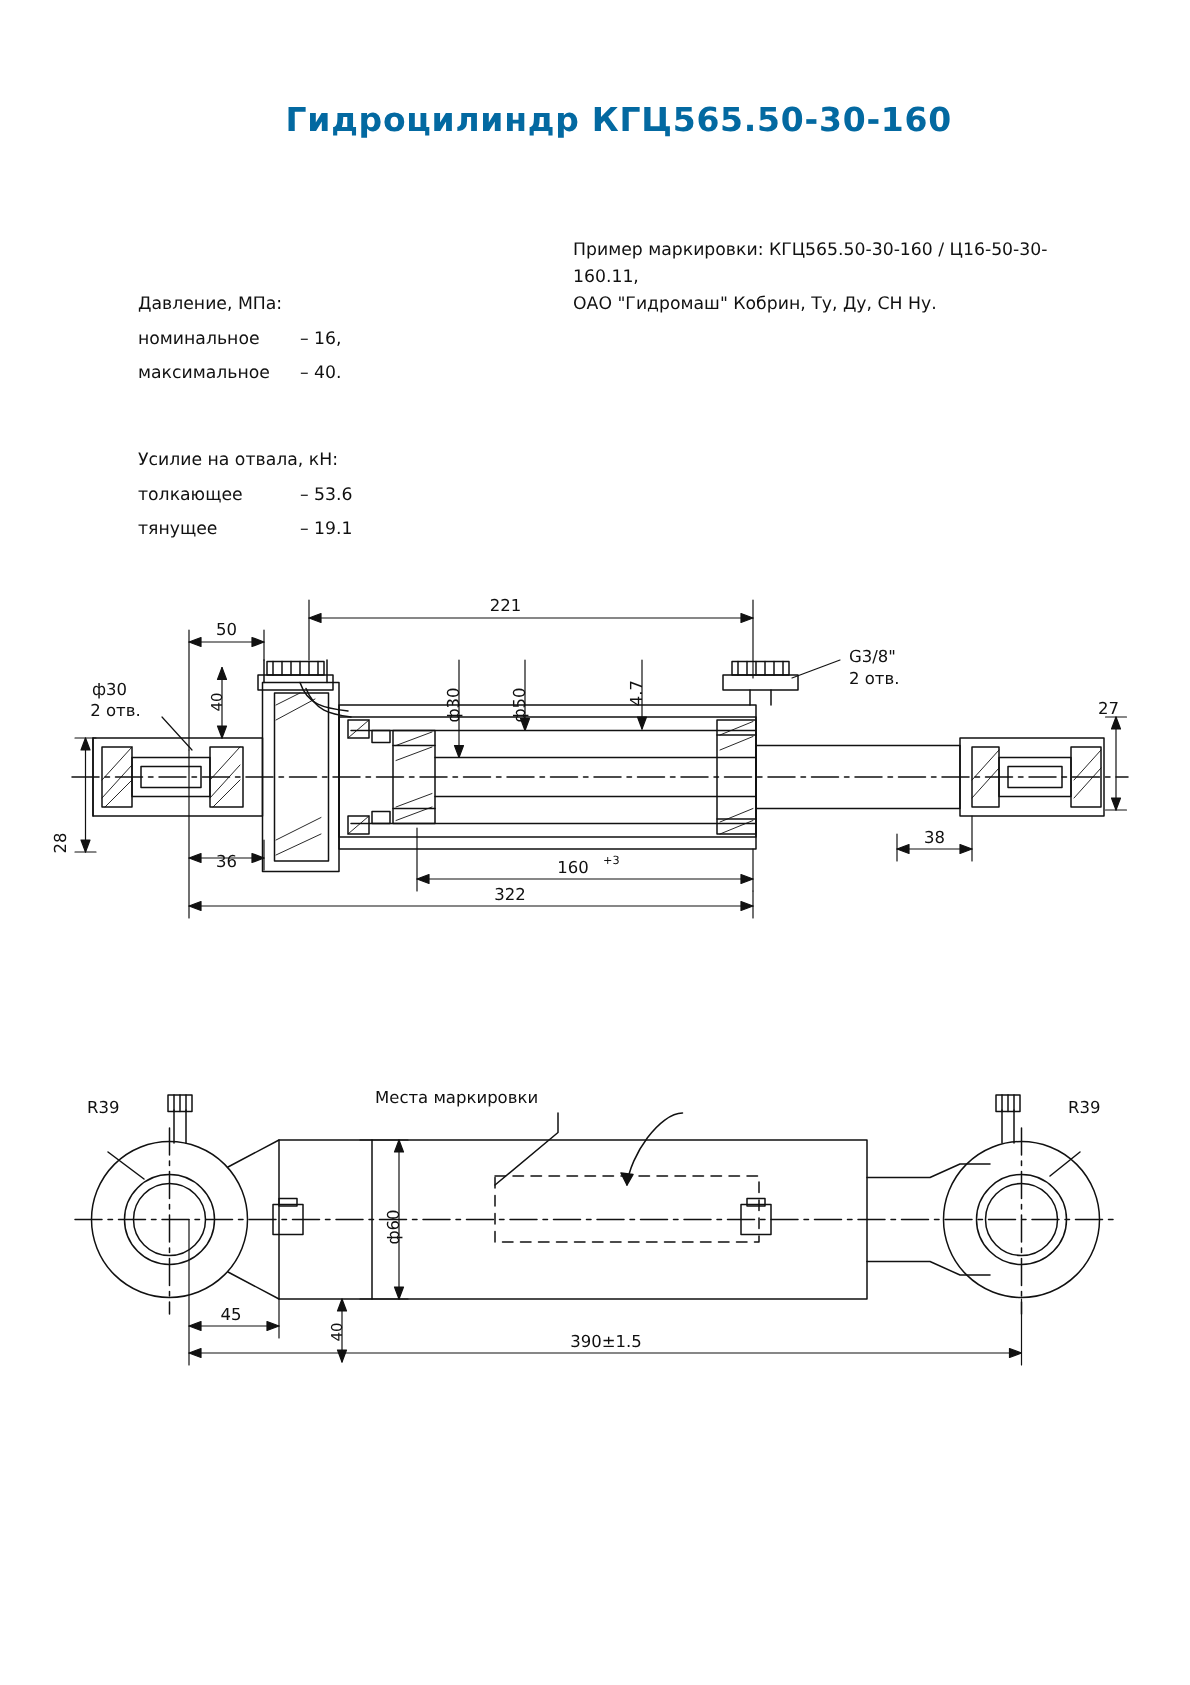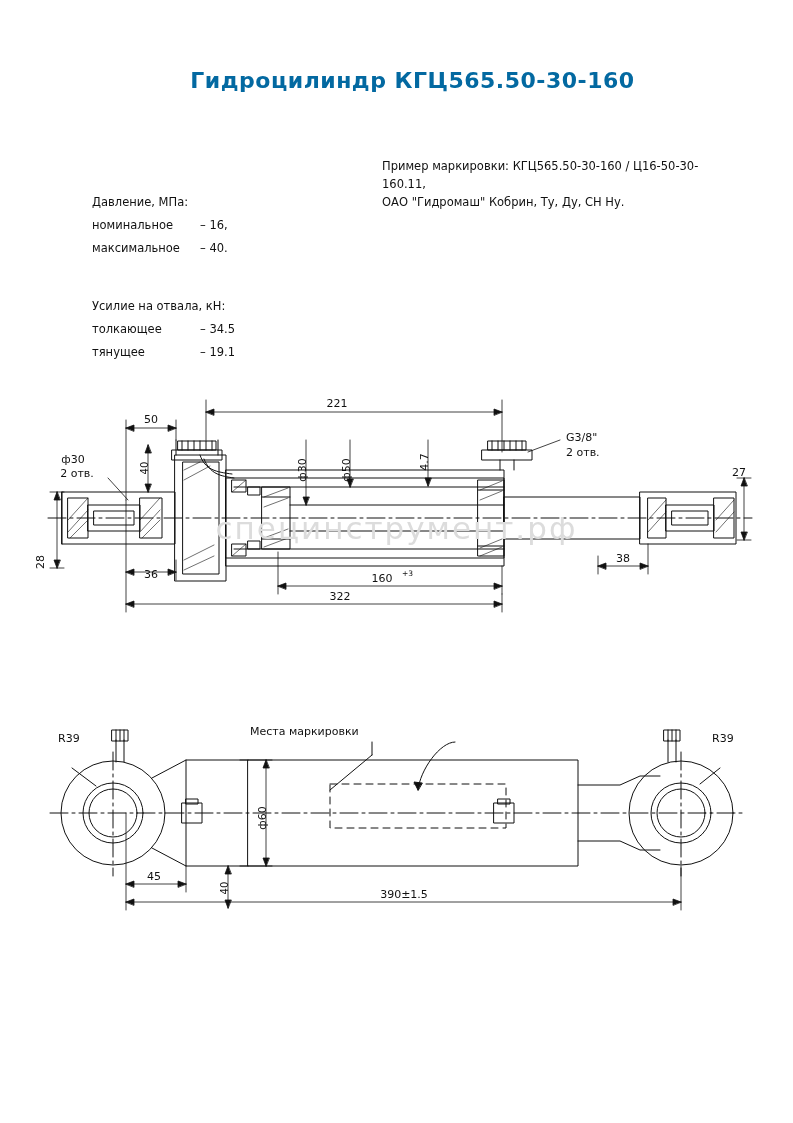--- a/index.html
+++ b/index.html
@@ -70,21 +70,21 @@
       <div class="k">номинальное</div>
       <div class="v">– 16,</div>
     </div>
     <div class="row">
       <div class="k">максимальное</div>
       <div class="v">– 40.</div>
     </div>
     <div class="hdr">Усилие на отвала, кН:</div>
     <div class="row">
       <div class="k">толкающее</div>
-      <div class="v">– 34.5</div>
+      <div class="v">– 53.6</div>
     </div>
     <div class="row">
       <div class="k">тянущее</div>
       <div class="v">– 19.1</div>
     </div>
   </div>
 
   <div class="marking">
     <div>Пример маркировки: КГЦ565.50-30-160 / Ц16-50-30-160.11,</div>
     <div>ОАО "Гидромаш" Кобрин, Ту, Ду, СН Ну.</div>
@@ -355,15 +355,14 @@
       <text class="lbl" x="58" y="742">R39</text>
       <text class="lbl" x="712" y="742">R39</text>
       <text class="lbl" x="250" y="735">Места маркировки</text>
       <text class="lbl" x="266" y="818" text-anchor="middle" transform="rotate(-90 266 818)">ф60</text>
       <text class="lbl" x="154" y="880" text-anchor="middle">45</text>
       <text class="lbl-s" x="228" y="888" text-anchor="middle" transform="rotate(-90 228 888)">40</text>
       <text class="lbl" x="404" y="898" text-anchor="middle">390±1.5</text>
     </g>
   </svg>
 
-  <div class="watermark">специнструмент.рф</div>
 
 </div>
 
 </body></html>

